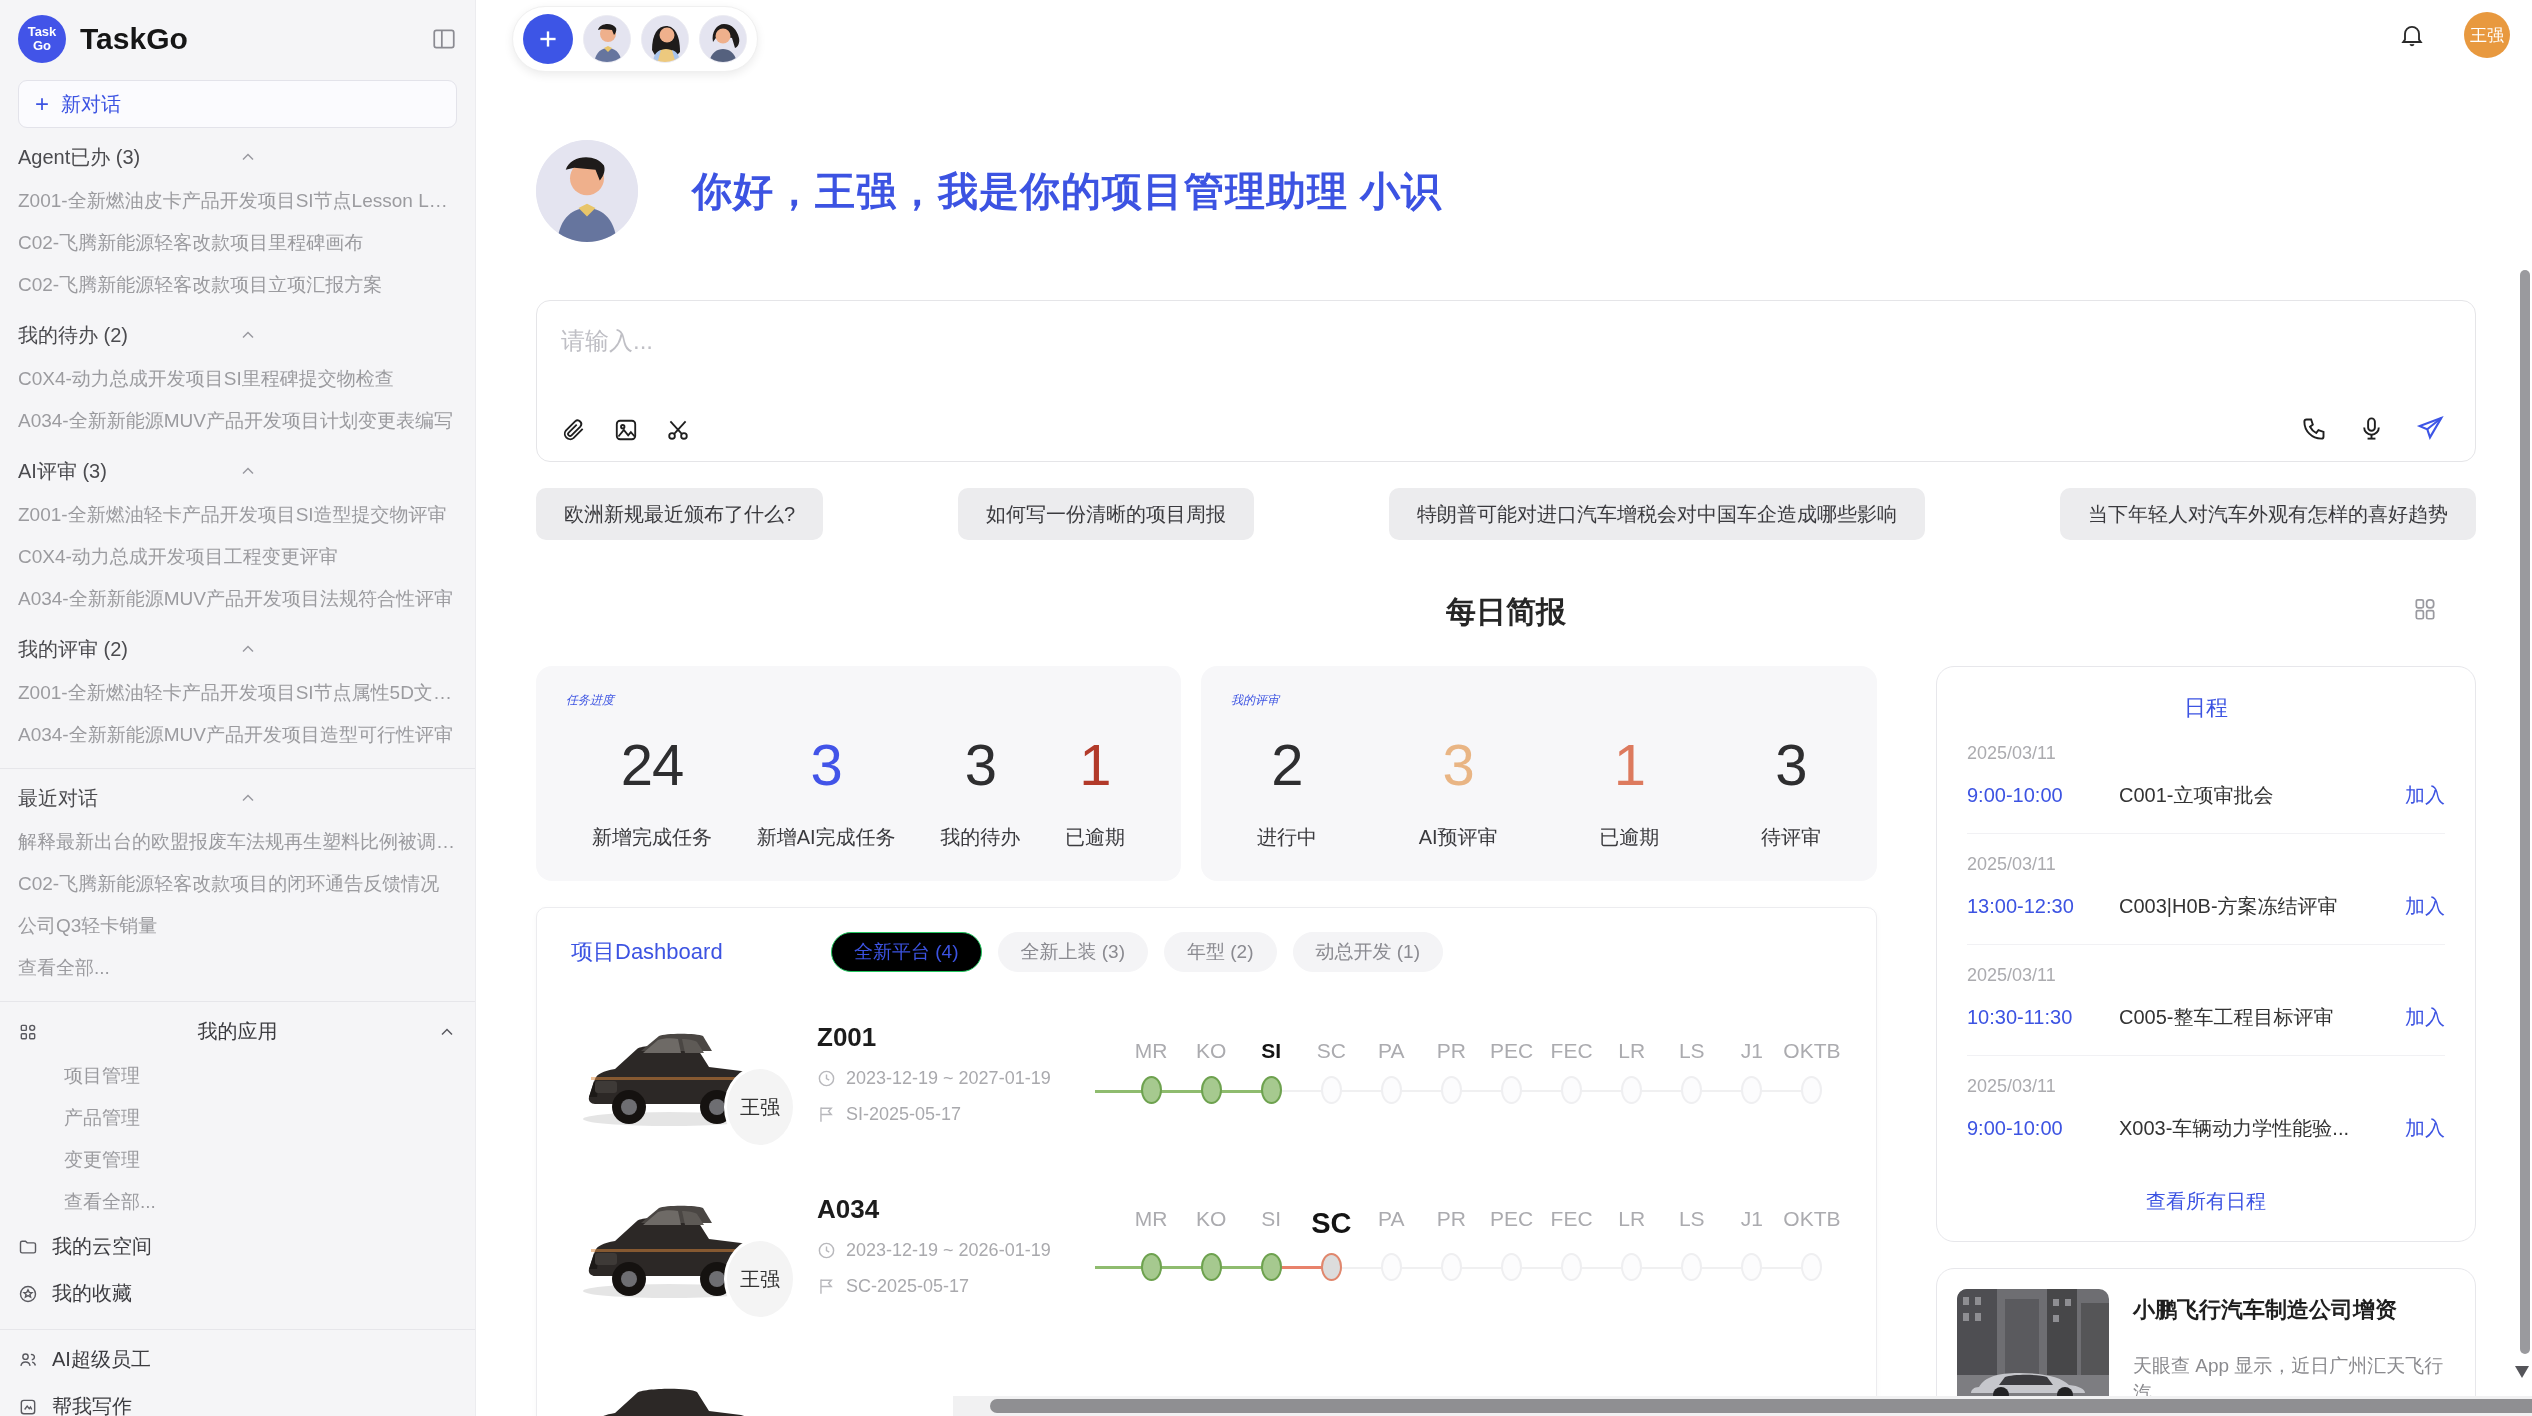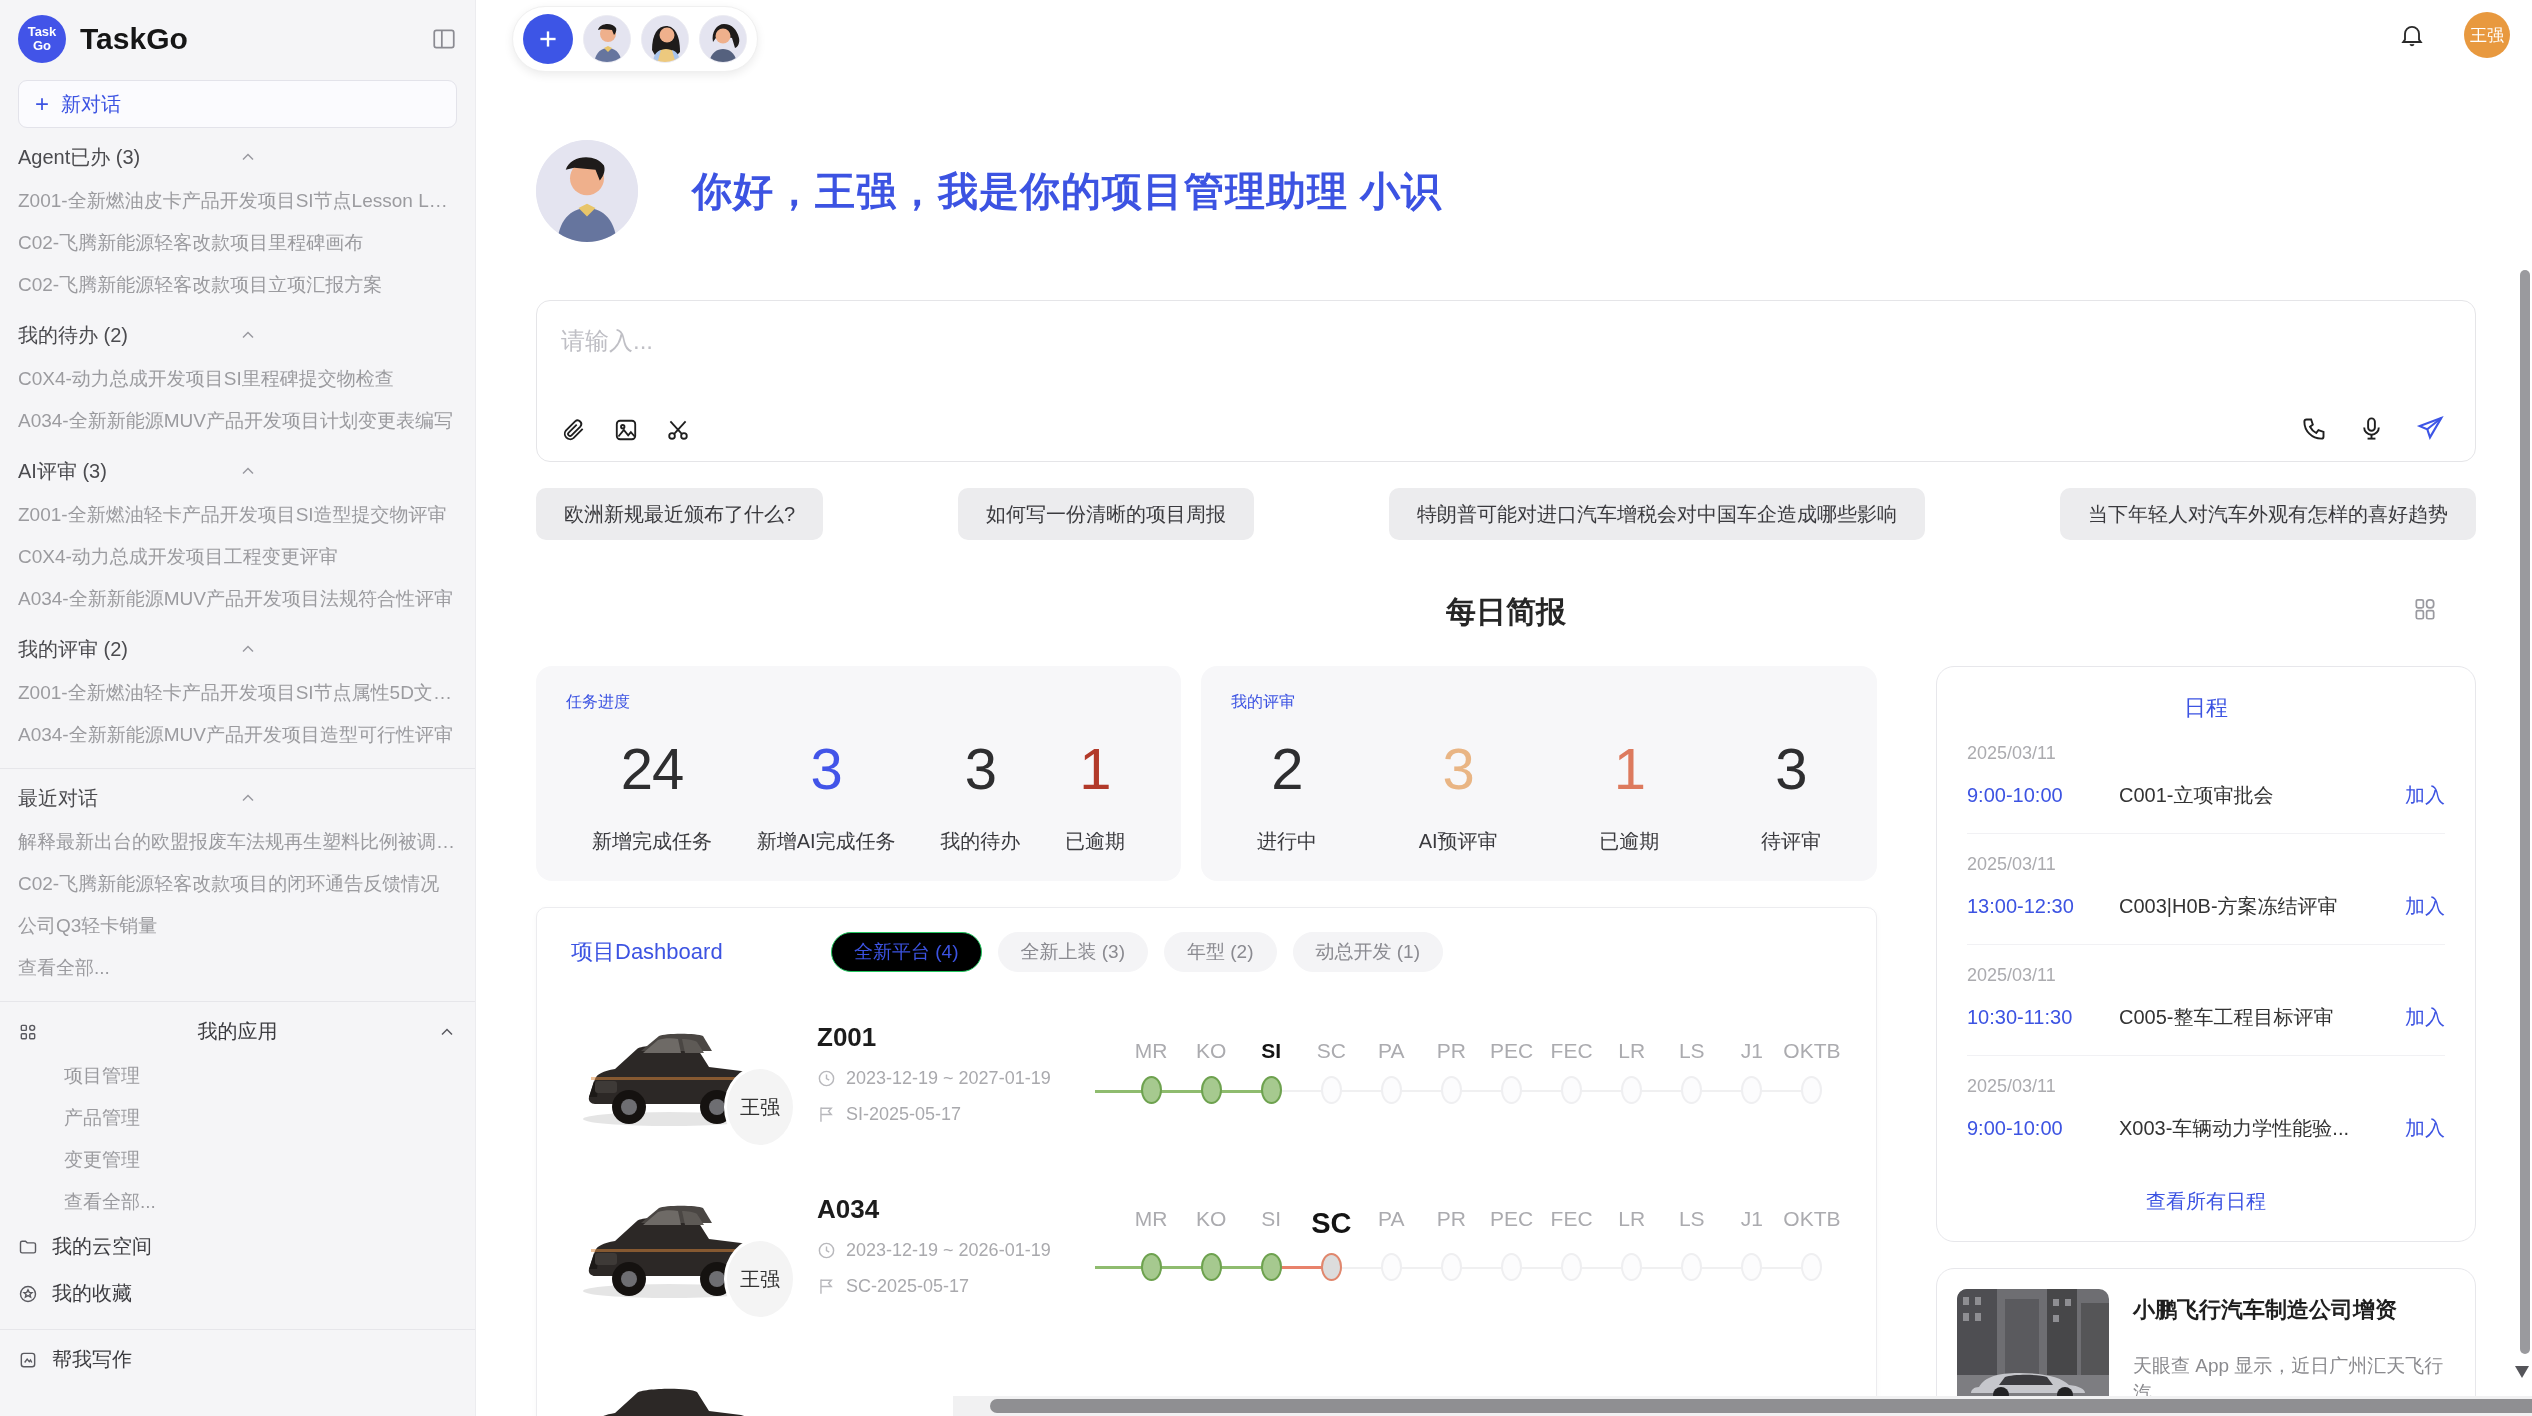--- a/index.html
+++ b/index.html
@@ -70,21 +70,21 @@
   .brief-title { text-align:center; font-size:30px; font-weight:700; color:#262626; }
   .brief-grid { position:absolute; right:38px; top:4px; color:#9a9aa0; cursor:pointer; }
 
   .main-row { margin-top:34px; display:flex; justify-content:space-between; align-items:flex-start; }
   .left-col { width:1341px; }
   .right-col { width:540px; }
 
   .stats-row { display:flex; gap:20px; }
   .stat-card { background:#F7F7F9; border-radius:16px; height:215px; padding:26px 30px; }
   .stat-card.c1 { width:645px; } .stat-card.c2 { flex:1; }
-  .stat-title { color:#3C53E2; font-size:16px; }
+  .stat-title { color:#3C53E2; font-size:12px;font-style:italic; }
   .stat-items { display:flex; justify-content:space-between; padding:0 26px; margin-top:22px; }
   .stat { text-align:center; }
   .stat-val { font-size:58px; font-weight:500; color:#2e2e30; letter-spacing:-1px; }
   .stat-val.blue { color:#4254E8; } .stat-val.red { color:#B23A2A; }
   .stat-val.orange { color:#E9B584; } .stat-val.salmon { color:#DD7A5E; }
   .stat-lbl { margin-top:26px; font-size:20px; color:#3a3a3e; white-space:nowrap; }
 
   .dash-card { margin-top:26px; background:#fff; border:1px solid #ECECEF; border-radius:10px;
     padding:24px 34px 0; height:608px; overflow:hidden; box-shadow:0 2px 6px rgba(0,0,0,.03); }
   .dash-head { display:flex; align-items:center; }
@@ -268,20 +268,31 @@
           <svg width="20" height="20" viewBox="0 0 24 24" fill="none" stroke="currentColor" stroke-width="1.7">
             <circle cx="12" cy="12" r="9"></circle>
             <path d="M12 7l1.5 3 3.3.3-2.5 2.2.8 3.2L12 14l-3.1 1.7.8-3.2-2.5-2.2 3.3-.3z"></path>
           </svg>
         </span>
       <span>我的收藏</span>
     </div>
 
     <div class="divider"></div>
 
+    <div class="icon-row">
+      <span class="ic">
+          <svg width="20" height="20" viewBox="0 0 24 24" fill="none" stroke="currentColor" stroke-width="1.7">
+            <circle cx="9" cy="8" r="3.2"></circle>
+            <path d="M3.5 19c.6-3 2.8-4.6 5.5-4.6S13.9 16 14.5 19"></path>
+            <path d="M15.5 5.6a3.1 3.1 0 1 1 1 6"></path>
+            <path d="M17 14.6c2.2.4 3.4 1.8 3.9 4"></path>
+          </svg>
+        </span>
+      <span>AI超级员工</span>
+    </div>
     <div class="icon-row">
       <span class="ic">
           <svg width="20" height="20" viewBox="0 0 24 24" fill="none" stroke="currentColor" stroke-width="1.7">
             <rect x="4" y="4" width="16" height="16" rx="3"></rect>
             <path d="M8 15l3-4 2.5 3 1.5-2 1.5 3"></path>
           </svg>
         </span>
       <span>帮我写作</span>
     </div>
 

